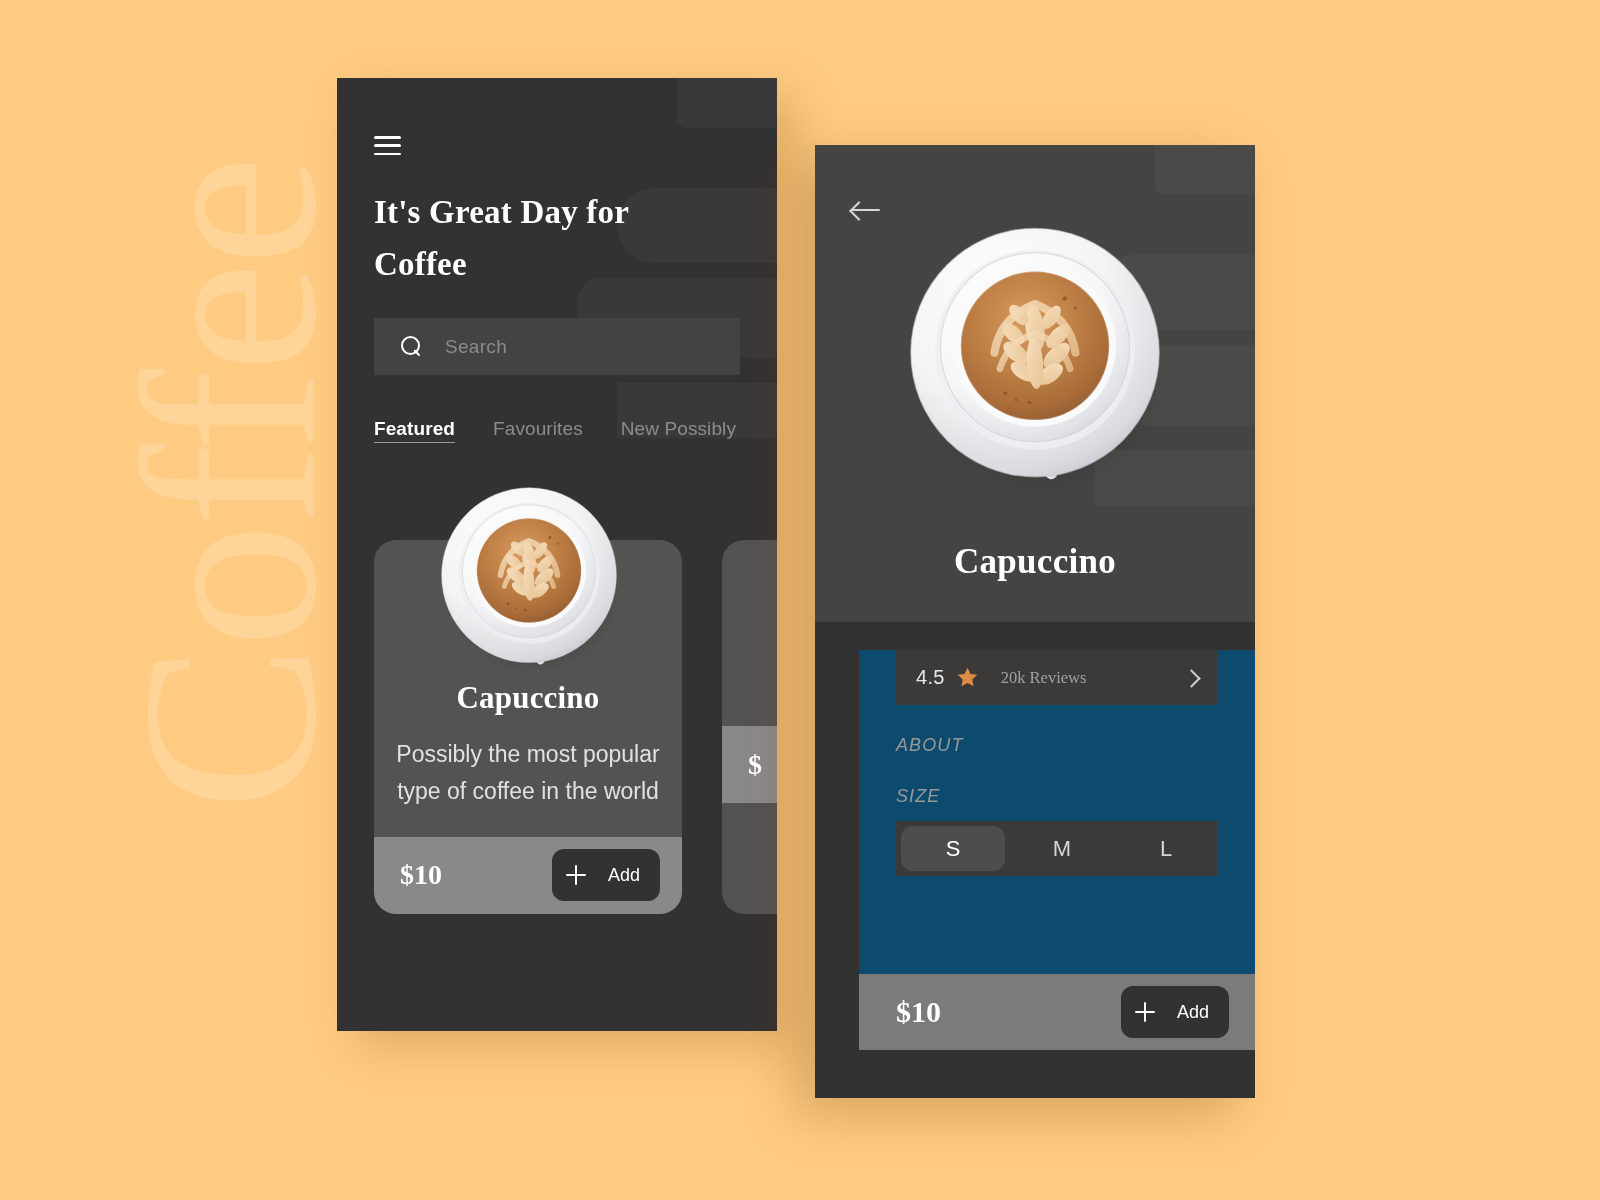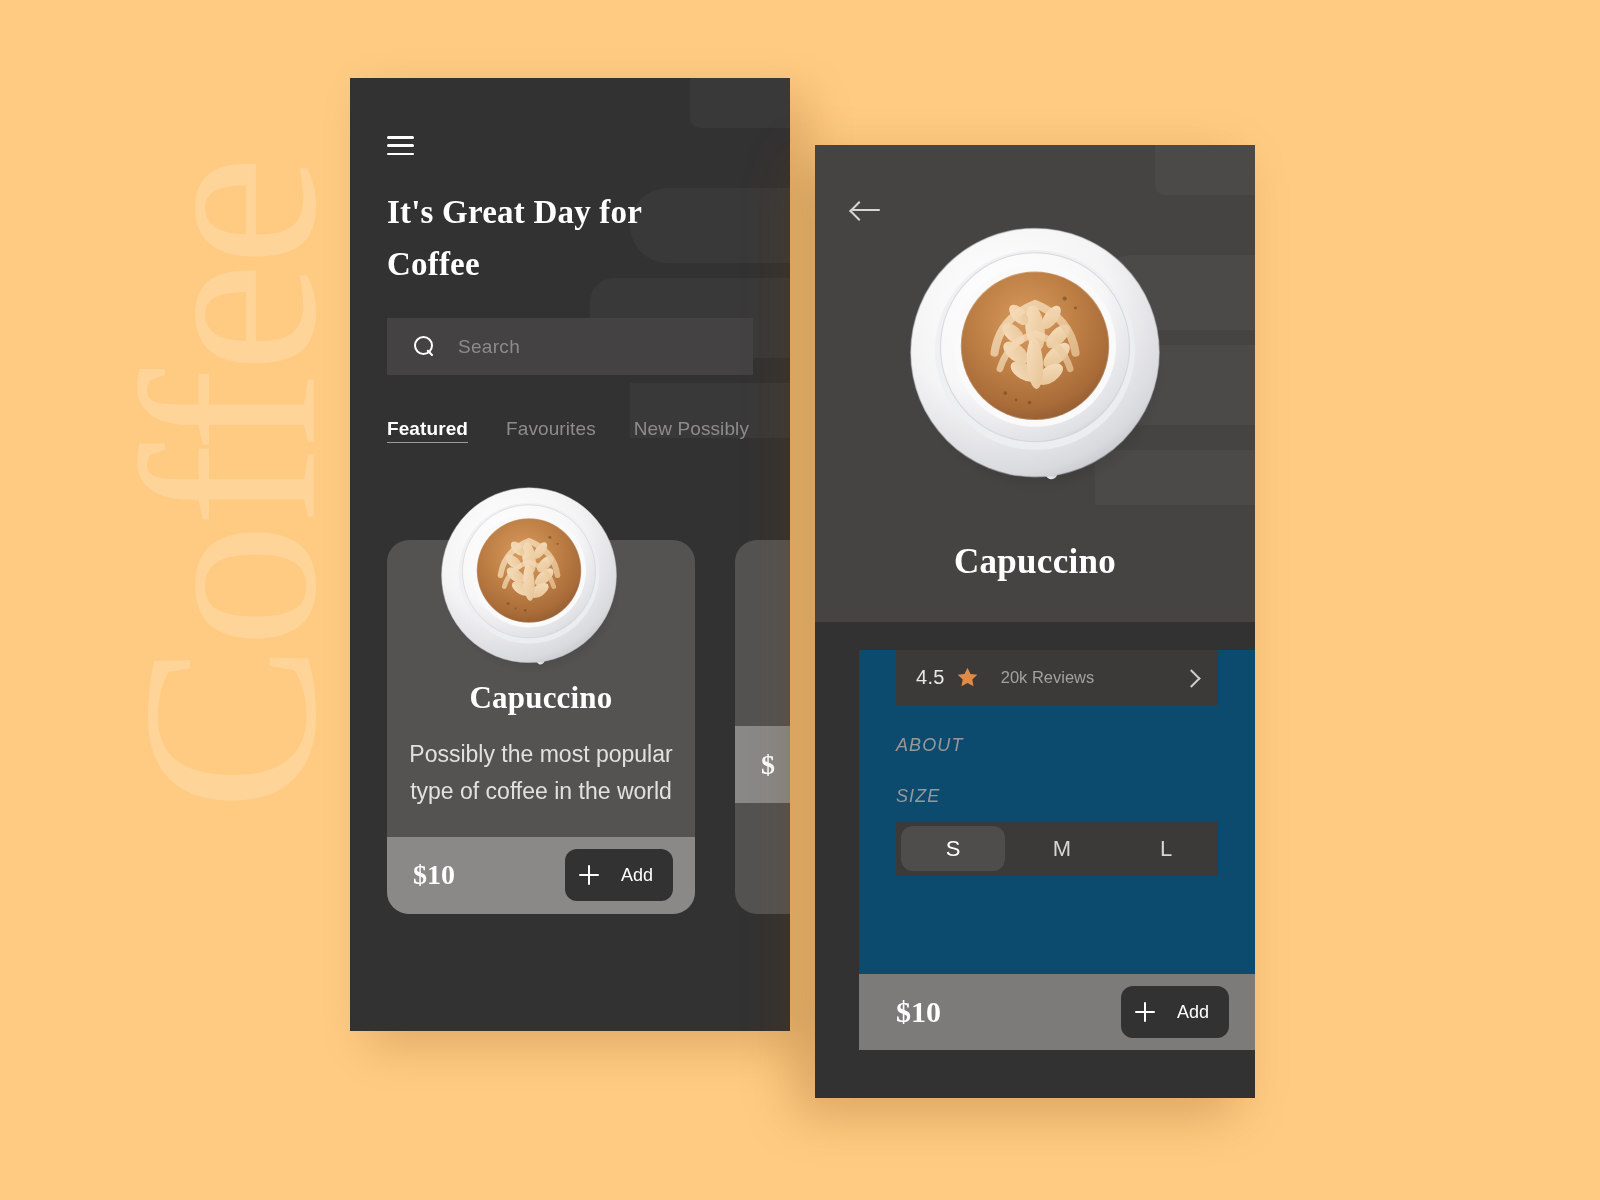--- a/index.html
+++ b/index.html
@@ -28,21 +28,21 @@
     pointer-events:none;
   }
 
   
   .phone {
     position:absolute;
     overflow:hidden;
     background:#333232;
   }
   #phone-home {
-    left:350px; top:78px;
+    left:337px; top:78px;
     width:440px; height:953px;
     box-shadow:18px 16px 42px rgba(120,70,10,0.22);
   }
   #phone-detail {
     left:815px; top:145px;
     width:440px; height:953px;
     box-shadow:-20px 16px 48px rgba(120,70,10,0.28);
   }
 
   
@@ -194,21 +194,21 @@
     margin-top:28px; height:55px;
     background:#3b3a39;
     display:flex; align-items:center;
     padding:0 20px 0 20px;
     cursor:pointer;
   }
   .rating-val { font-size:20px; color:#e9e7e5; letter-spacing:0.3px; }
   .star {
     margin-left:11px; width:23px; height:23px; flex:none;
   }
-  .rating-count { margin-left:22px; font-size:16.5px; color:#a3a1a0; }
+  .rating-count { margin-left:22px; font-size:16.5px; color:#a3a1a0;font-family:Liberation Serif, serif; }
   .chev { margin-left:auto; width:14px; height:14px; position:relative; }
   .chev::before {
     content:""; position:absolute; left:1px; top:1px;
     width:11px; height:11px;
     border-right:2.3px solid #cfcdcb; border-top:2.3px solid #cfcdcb;
     transform:rotate(45deg);
   }
 
   .sec-label {
     margin-top:30px; font-size:18px; color:#9a9897; letter-spacing:1.1px;font-style:italic;

